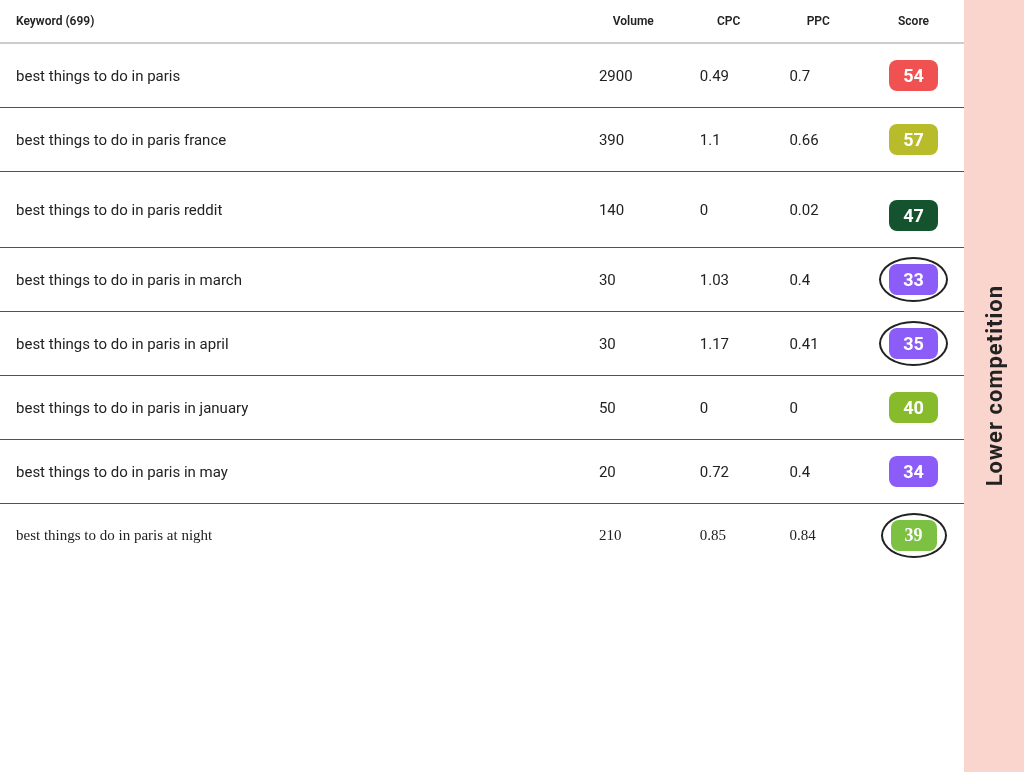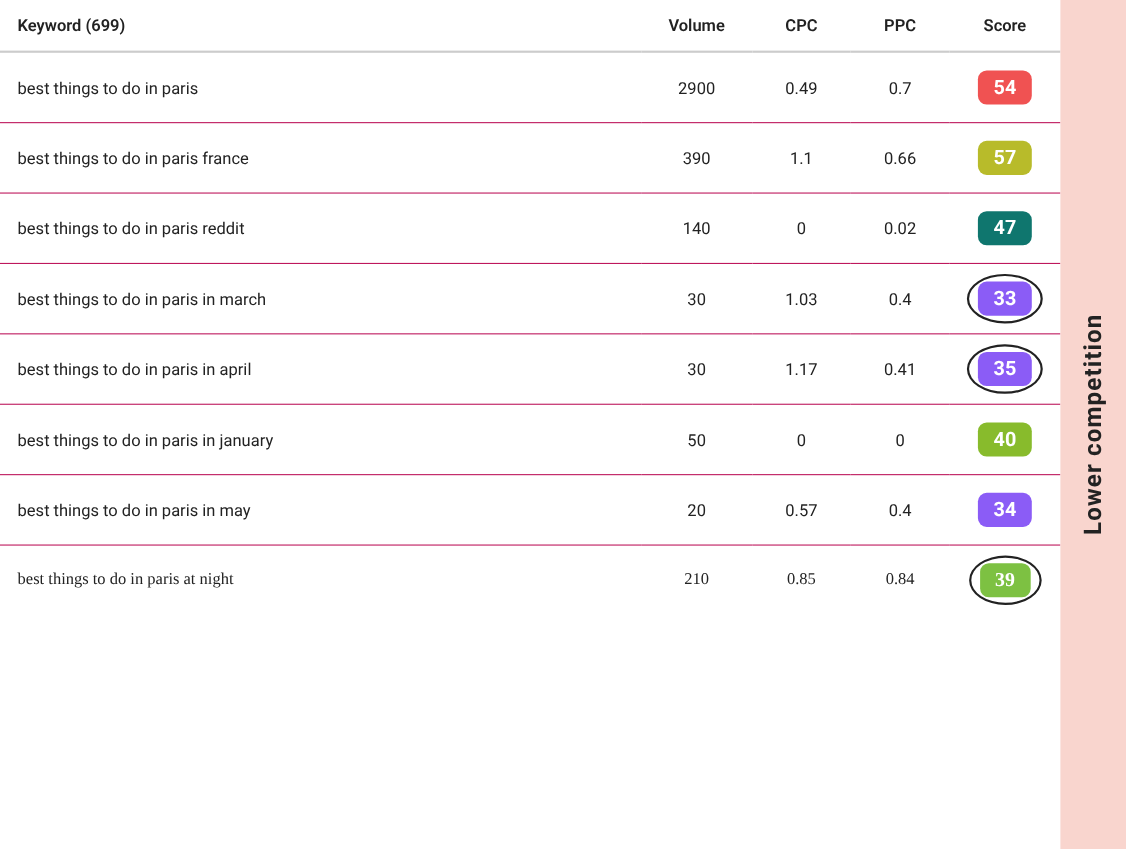--- a/index.html
+++ b/index.html
@@ -52,21 +52,21 @@
       border-collapse: collapse;
     }
 
     thead tr {
       border-bottom: 2px solid #ccc;
     }
 
     thead th {
       padding: 14px 16px;
       text-align: left;
-      font-size: 15px;
+      font-size: 12px;
       font-weight: 600;
       color: #222;
     }
 
     thead th.right {
       text-align: center;
     }
 
     thead th.center {
       text-align: center;
@@ -81,42 +81,42 @@
       font-family: Liberation Serif, serif;
     }
 
     tbody td {
       padding: 16px 16px;
       font-size: 15px;
       color: #222;
     }
 
     tbody td.right {
-      text-align: center;
+      text-align: left;
     }
 
     tbody td.center {
       text-align: center;
     }
 
     .score-badge {
       display: inline-block;
       padding: 5px 14px;
       border-radius: 8px;
       font-weight: 700;
       font-size: 18px;
       color: #fff;
       min-width: 46px;
       text-align: center;
     }
 
     .score-red { background: #f05252; }
     .score-yellow-green { background: #b8bb2a; }
     .score-green-light { background: #7dc142; }
-    .score-olive { background: #0f766e; }
+    .score-olive { background: #14532d; margin-top: 12px; }
     .score-green { background: #8b5cf6; }
     .score-green-mid { background: #88bb2c; }
 
     .circled {
       position: relative;
       display: inline-block;
     }
 
     .circled::after {
       content: '';
@@ -192,21 +192,21 @@
           <tr>
             <td class="keyword-col">best things to do in paris in january</td>
             <td class="vol-col right">50</td>
             <td class="cpc-col right">0</td>
             <td class="ppc-col right">0</td>
             <td class="score-col center"><span class="score-badge score-green-mid">40</span></td>
           </tr>
           <tr>
             <td class="keyword-col">best things to do in paris in may</td>
             <td class="vol-col right">20</td>
-            <td class="cpc-col right">0.57</td>
+            <td class="cpc-col right">0.72</td>
             <td class="ppc-col right">0.4</td>
             <td class="score-col center"><span class="score-badge score-green">34</span></td>
           </tr>
           <tr>
             <td class="keyword-col">best things to do in paris at night</td>
             <td class="vol-col right">210</td>
             <td class="cpc-col right">0.85</td>
             <td class="ppc-col right">0.84</td>
             <td class="score-col center"><span class="circled"><span class="score-badge score-green-light">39</span></span></td>
           </tr>

